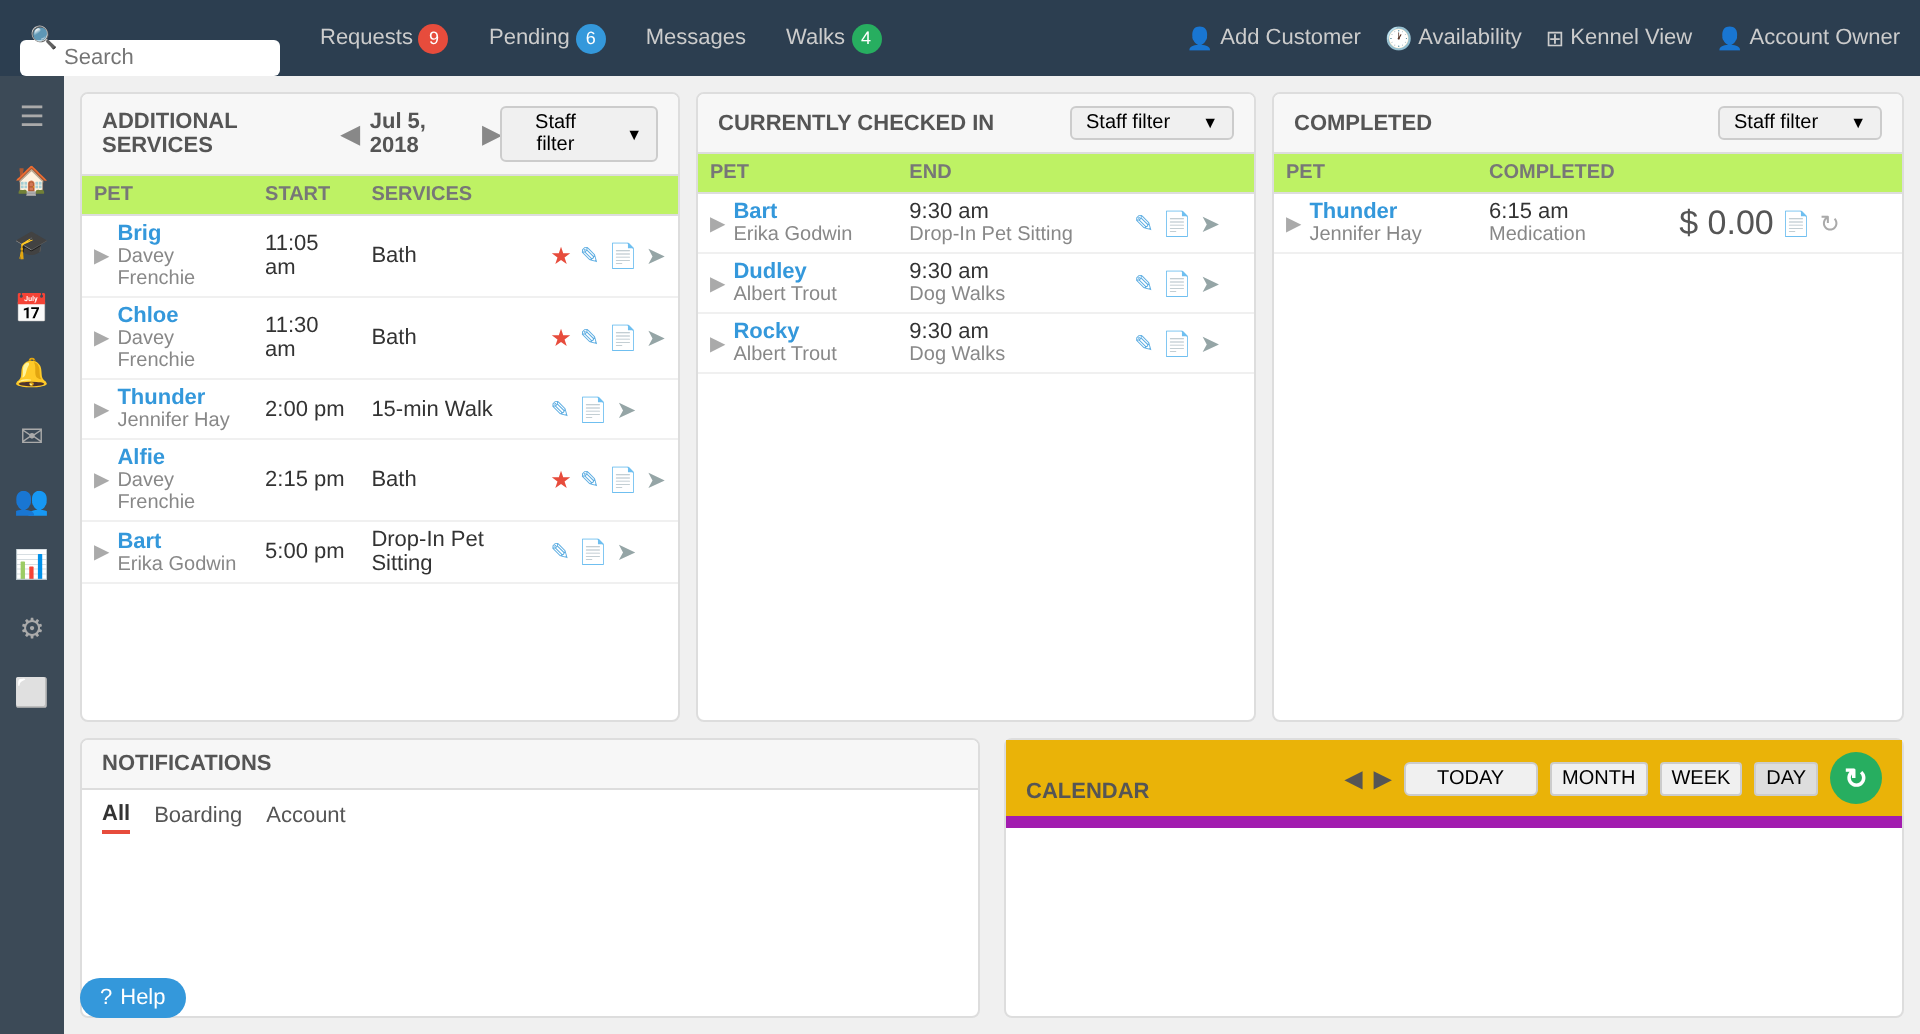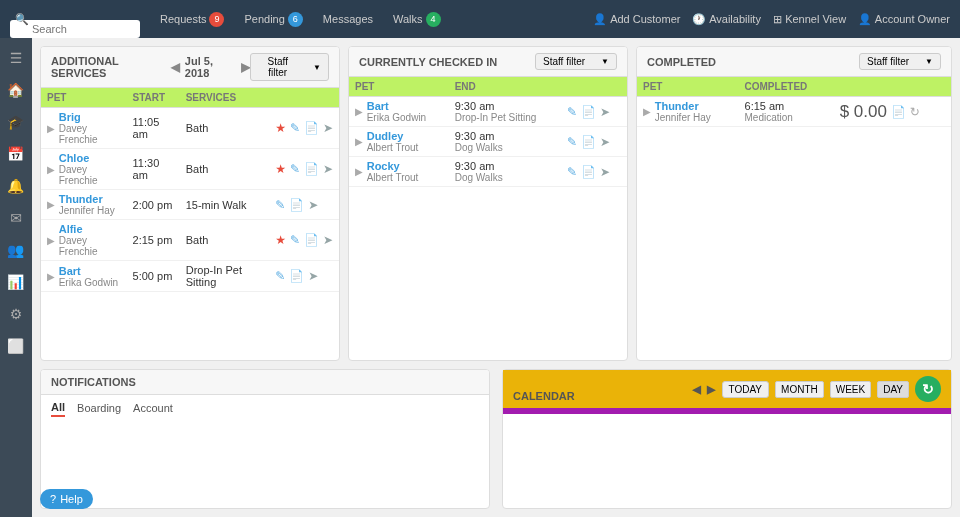--- a/index.html
+++ b/index.html
@@ -297,21 +297,21 @@
     .cal-nav {
       display: flex;
       align-items: center;
       gap: 6px;
       font-size: 11px;
     }
     .cal-nav .today-btn {
       background: #f0f0f0;
       border: 1px solid #ccc;
       border-radius: 3px;
-      padding: 2px 6px;
+      padding: 2px 16px;
       cursor: pointer;
       font-size: 10px;
     }
     .cal-view-btn {
       background: #f0f0f0;
       border: 1px solid #ccc;
       border-radius: 2px;
       padding: 2px 5px;
       cursor: pointer;
       font-size: 10px;

